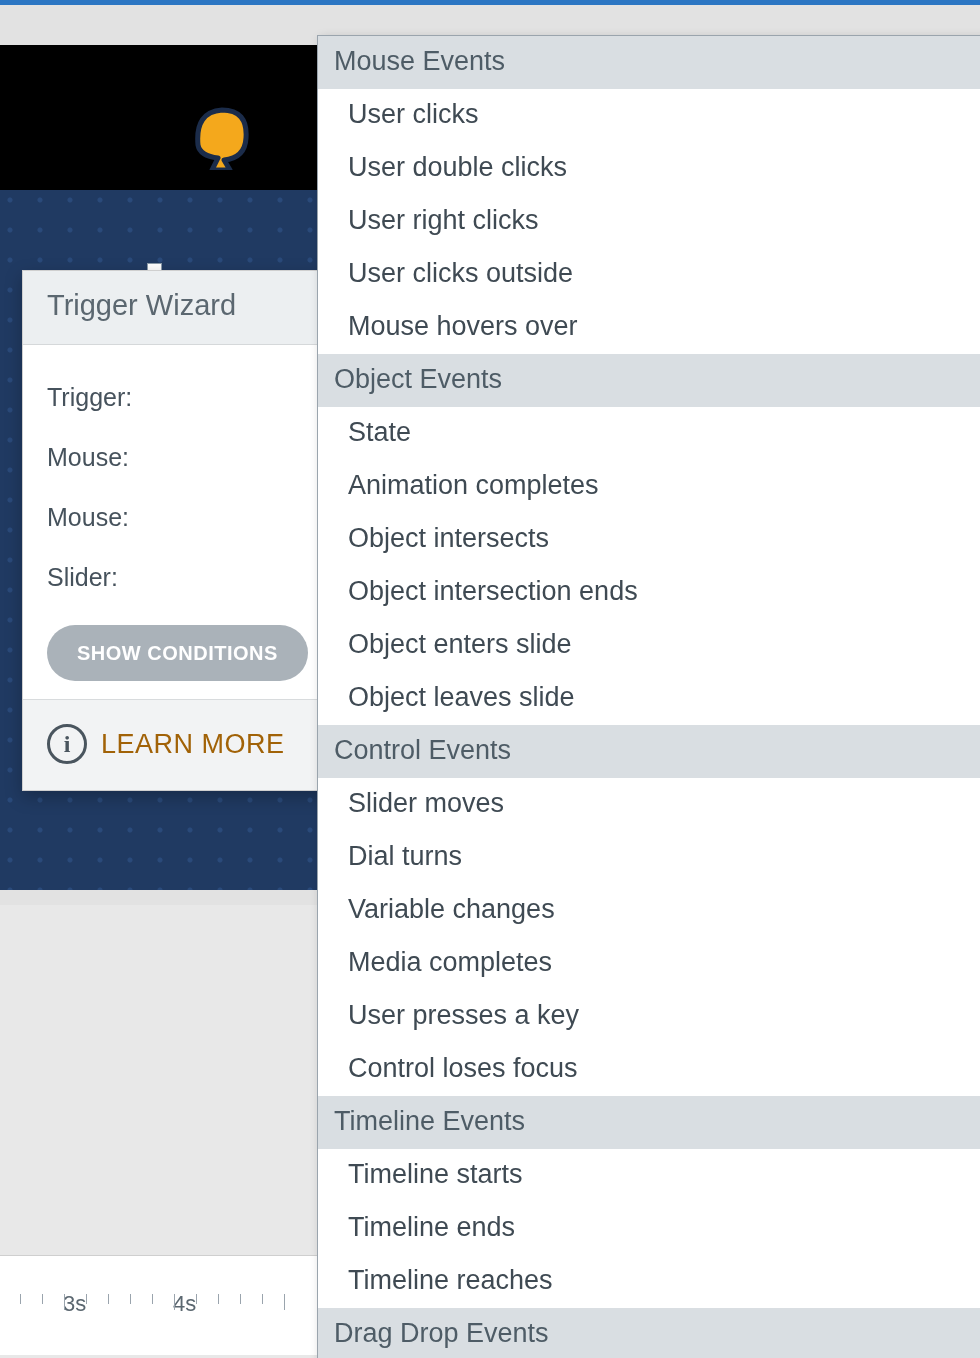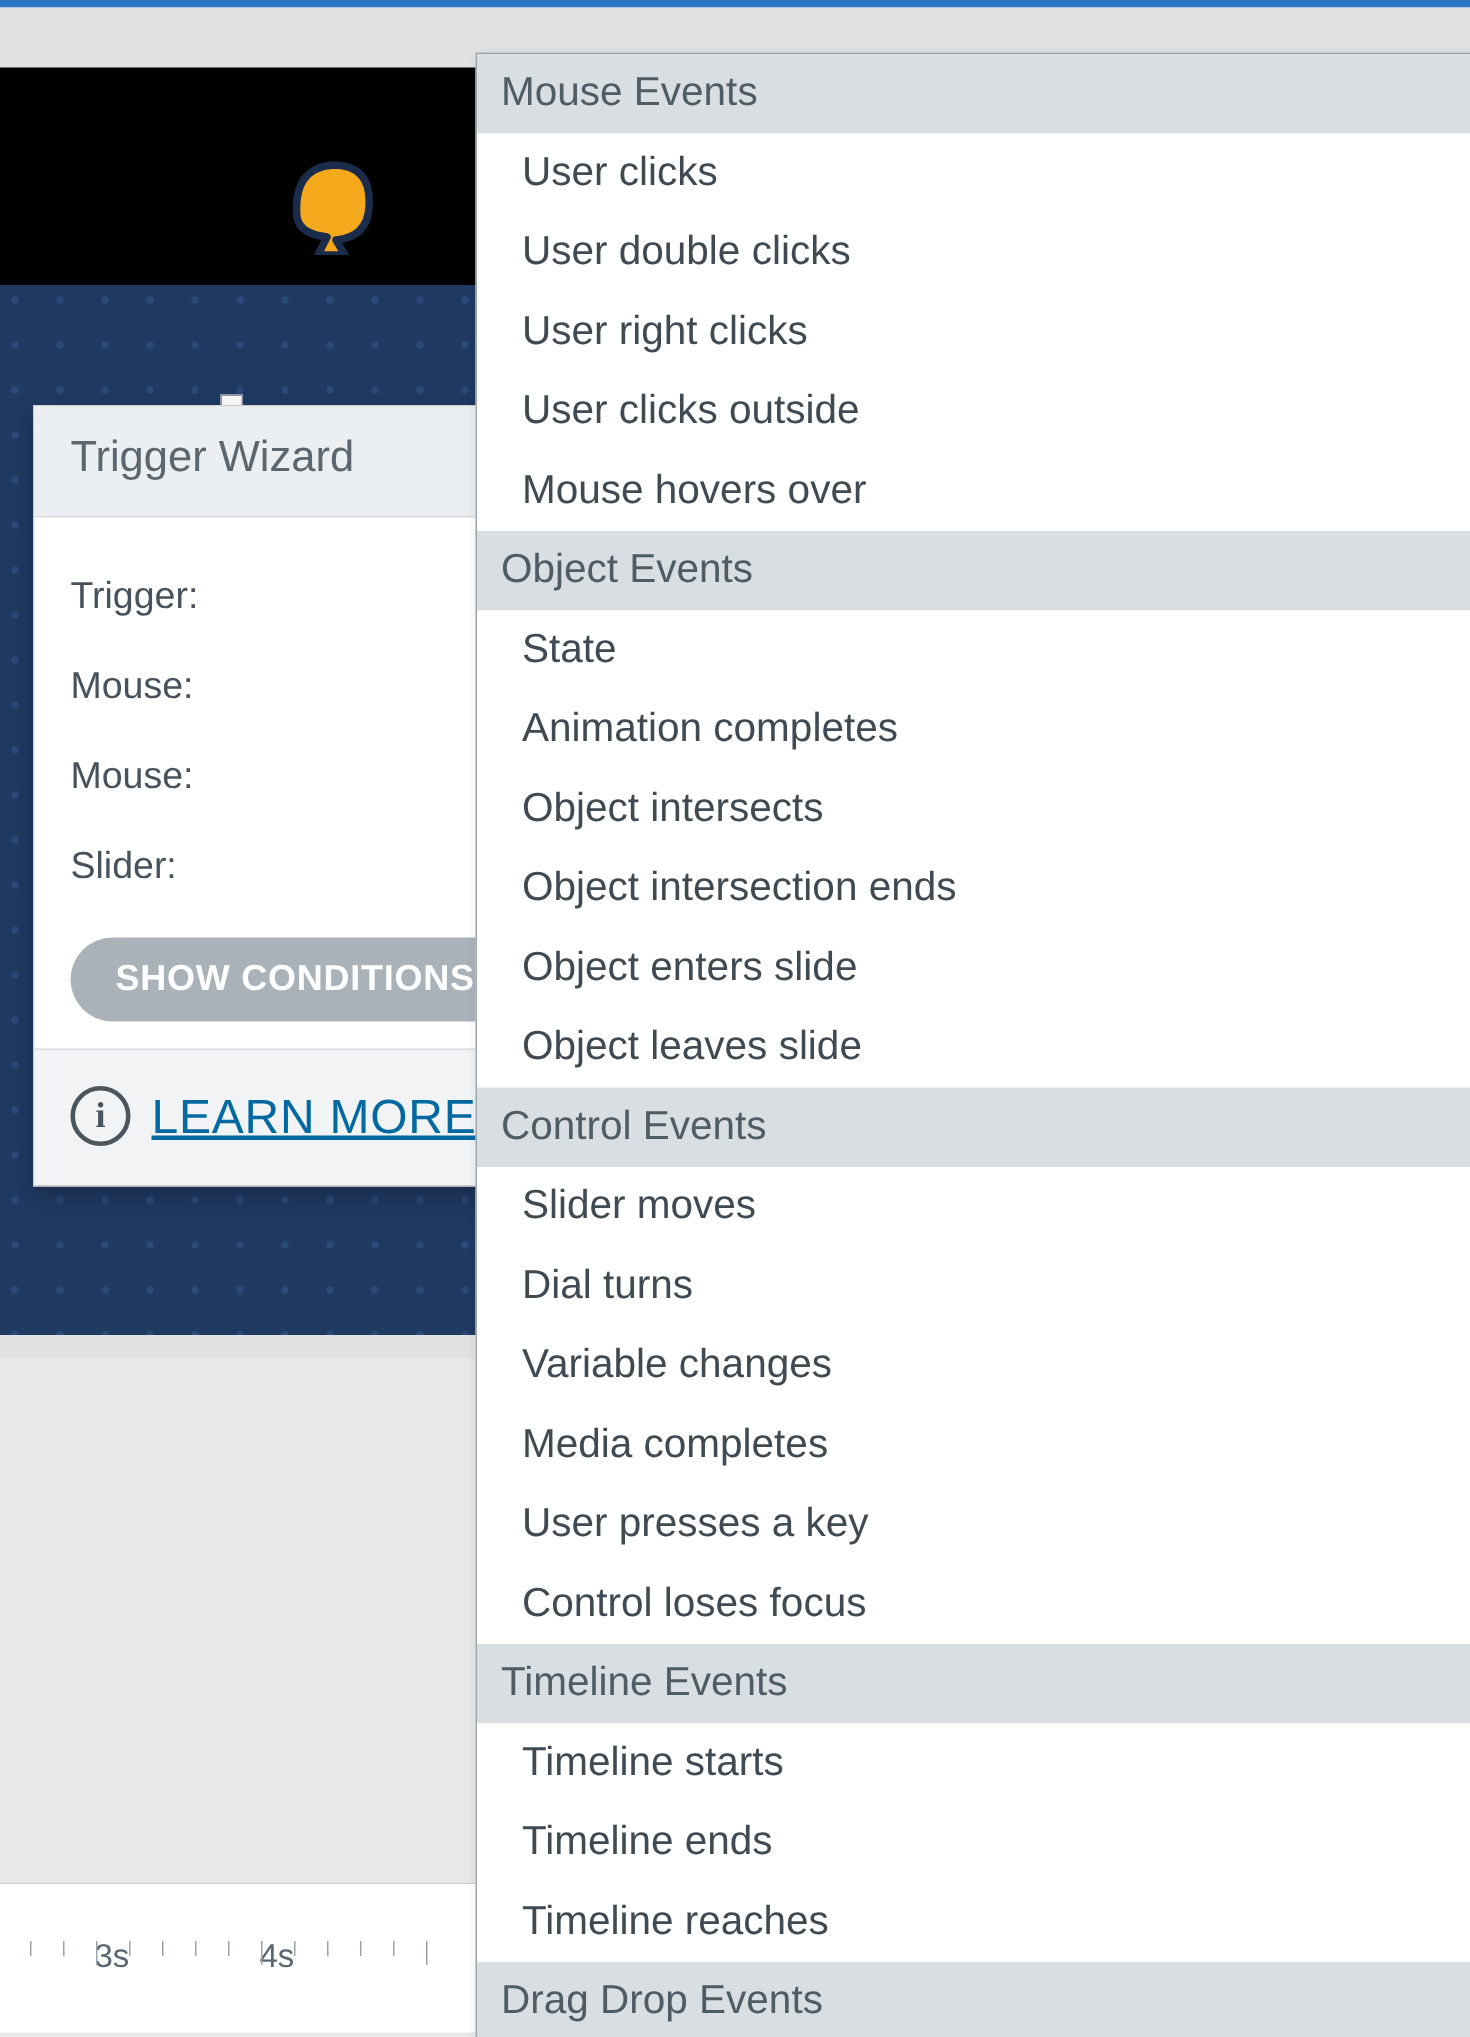--- a/index.html
+++ b/index.html
@@ -22,24 +22,24 @@
 
   
   .sel-handle { position: absolute; left: 147px; top: 258px; width: 15px; height: 15px; background: #fff; border: 1px solid #8a9aa8; }
 
   
   .wizard { position: absolute; left: 22px; top: 270px; width: 880px; background: #f6f6f6; border: 1px solid #cfcfcf; box-shadow: 0 6px 16px rgba(0,0,0,.25); }
   .wizard-head { padding: 18px 24px 22px 24px; font-size: 29px; color: #5b6770; background: #eceff1; border-bottom: 1px solid #d5d8da; }
   .wizard-body { padding: 22px 24px 18px 24px; background: #fff; }
   .row { display: flex; align-items: center; height: 60px; }
   .row-label { width: 120px; font-size: 25px; color: #46525c; }
-  .conditions-btn { margin-top: 18px; height: 56px; border-radius: 28px; background: #aab2b9; color: #fff; font-size: 24px; font-weight: 600; letter-spacing: .5px; display: inline-flex; align-items: center; padding: 0 30px; }
+  .conditions-btn { margin-top: 18px; height: 56px; border-radius: 28px; background: #aab2b9; color: #fff; font-size: 20px; font-weight: 600; letter-spacing: .5px; display: inline-flex; align-items: center; padding: 0 30px; }
   .wizard-foot { padding: 24px 24px 26px 24px; background: #f2f3f4; border-top: 1px solid #d8dbdd; display: flex; align-items: center; gap: 14px; }
   .info-icon { width: 40px; height: 40px; border: 3px solid #4a555e; border-radius: 50%; display: flex; align-items: center; justify-content: center; font-family: Georgia, serif; font-size: 24px; font-weight: bold; color: #4a555e; }
-  .learn { font-size: 32px; color: #0369a1; letter-spacing: .5px; text-decoration: underline; }
+  .learn { font-size: 27px; color: #a16207; letter-spacing: .5px; }
 
   
   .timeline { position: absolute; left: 0; top: 1255px; width: 980px; height: 100px; background: #fff; border-top: 1px solid #cfcfcf; }
   .ruler { position: absolute; left: 0; top: 5px; height: 62px; width: 980px; font-size: 22px; color: #5b6770; }
   .tick { position: absolute; top: 0; }
   .tick .lbl { position: absolute; top: 0; left: -12px; margin-top: 30px; }
   .ticks-minor { position: absolute; left: 0; top: 38px; height: 22px; width: 980px; }
   .mtick { position: absolute; top: 0; width: 1px; height: 10px; background: #9aa4ad; }
   .mtick.major { height: 16px; }
 

